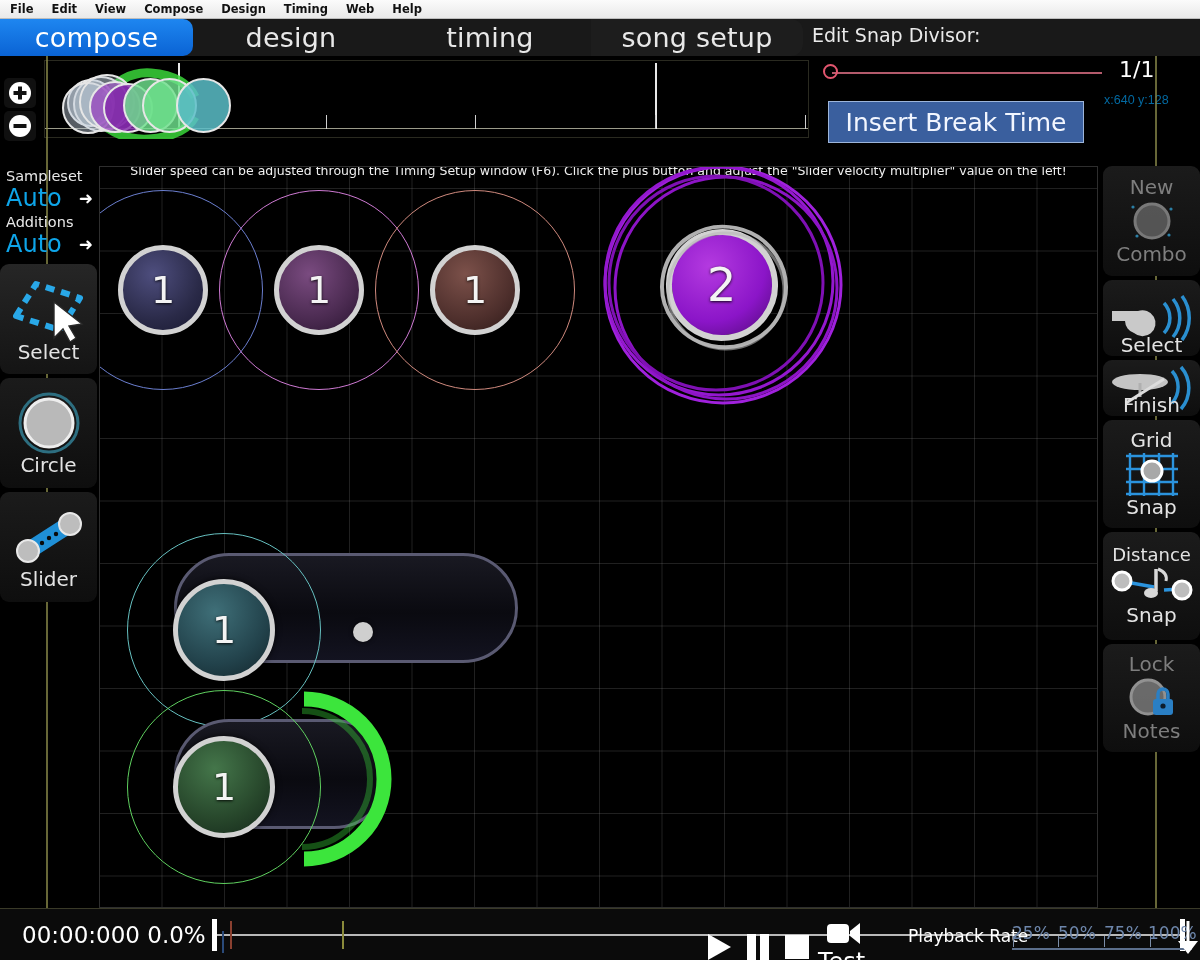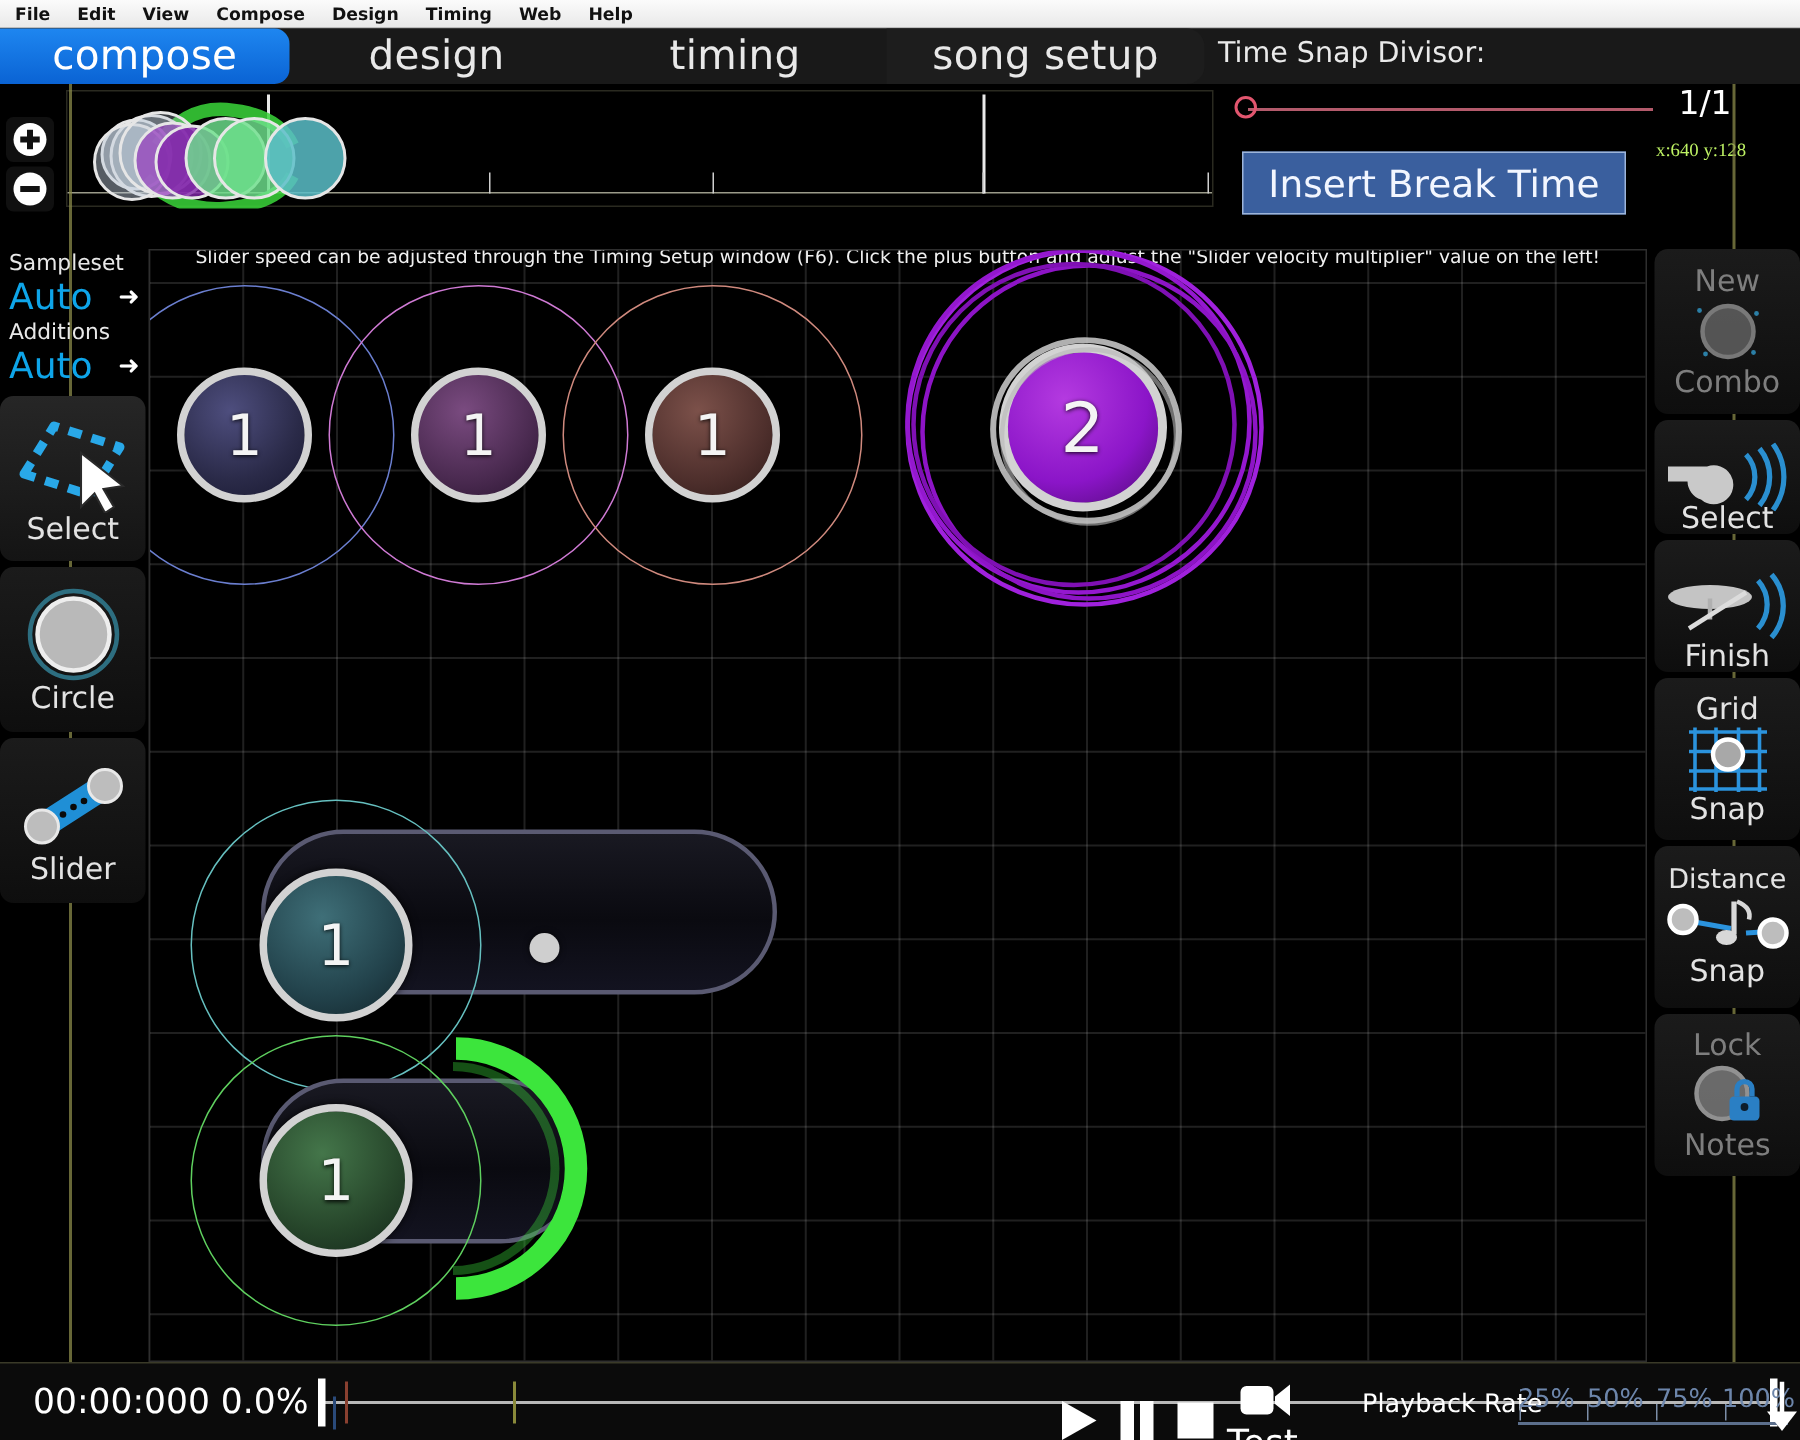--- a/index.html
+++ b/index.html
@@ -72,22 +72,22 @@
   .bsd-slider { position:absolute; left:820px; top:70px; width:290px; height:6px; }
   .bsd-track { position:absolute; left:12px; top:2px; width:270px; height:2px; background:#b35a6b; }
   .bsd-knob {
     position:absolute; left:3px; top:-6px; width:15px; height:15px;
     border-radius:50%; border:2px solid #e2566f; background:transparent;
   }
   .bsd-value {
     position:absolute; left:1119px; top:57px; font-size:22px; color:#fff; white-space:nowrap;
   }
   .coords {
-    position:absolute; left:1104px; top:93px; font-size:12.5px; color:#bef264;
-    font-family:Liberation Serif, serif; white-space:nowrap;text-align:right;
+    position:absolute; left:1104px; top:93px; font-size:12.5px; color:#0369a1;
+    font-family:Liberation Sans, sans-serif; white-space:nowrap;text-align:right;
   }
 
   .break-btn {
     position:absolute; left:828px; top:101px; width:256px; height:42px;
     background:#3a5f9e; border:1px solid #9db5da;
     display:flex; align-items:center; justify-content:center;
     font-size:25px; color:#f2f6ff; cursor:pointer; white-space:nowrap;
   }
 
   
@@ -199,21 +199,21 @@
     <span class="mi">Web</span>
     <span class="mi">Help</span>
   </div>
 
   <div class="tabbar">
     <div class="tab active" id="tab0">compose</div>
     <div class="tab" id="tab1">design</div>
     <div class="tab" id="tab2">timing</div>
     <div class="tab" id="tab3">song setup</div>
   </div>
-  <div class="bsd-label">Time Snap Divisor:</div>
+  <div class="bsd-label">Edit Snap Divisor:</div>
 
   <div class="zoom-btns">
     <div class="zoom-btn">
       <svg class="tool-ico" width="24" height="24" viewBox="0 0 24 24">
         <circle cx="12" cy="12" r="11" fill="#fff"></circle>
         <rect x="5.5" y="10" width="13" height="4" fill="#111"></rect>
         <rect x="10" y="5.5" width="4" height="13" fill="#111"></rect>
       </svg>
     </div>
     <div class="zoom-btn">
@@ -375,21 +375,21 @@
     <div class="tool" style="height:76px; margin-left:5px;">
       <svg class="tool-ico" width="92" height="46" viewBox="0 0 92 46">
         <path d="M6 16 h26 a13 13 0 1 1 -4 22 a13 13 0 0 1 -9 -12 h-13 Z" fill="#c9c9c9"></path>
         <path d="M58 8  a22 22 0 0 1 0 30" stroke="#2a8fd0" stroke-width="3.5" fill="none"></path>
         <path d="M67 4  a30 30 0 0 1 0 38" stroke="#2a8fd0" stroke-width="3.5" fill="none"></path>
         <path d="M76 1  a37 37 0 0 1 0 44" stroke="#2a8fd0" stroke-width="3.5" fill="none"></path>
       </svg>
       <span class="tool-label" style="position:absolute;bottom:0;">Select</span>
     </div>
 
-    <div class="tool" style="height:88px; margin-left:5px;">
+    <div class="tool" style="height:56px; margin-left:5px;">
       <svg class="tool-ico" width="92" height="46" viewBox="0 0 92 46">
         <ellipse cx="34" cy="17" rx="28" ry="8" fill="#c4c4c4"></ellipse>
         <path d="M34 18 v14" stroke="#b0b0b0" stroke-width="3"></path>
         <path d="M20 38 L58 14" stroke="#dcdcdc" stroke-width="3"></path>
         <path d="M66 6 a24 24 0 0 1 0 32" stroke="#2a8fd0" stroke-width="3.5" fill="none"></path>
         <path d="M75 2 a32 32 0 0 1 0 42" stroke="#2a8fd0" stroke-width="3.5" fill="none"></path>
       </svg>
       <span class="tool-label" style="position:absolute;bottom:0;">Finish</span>
     </div>
 

